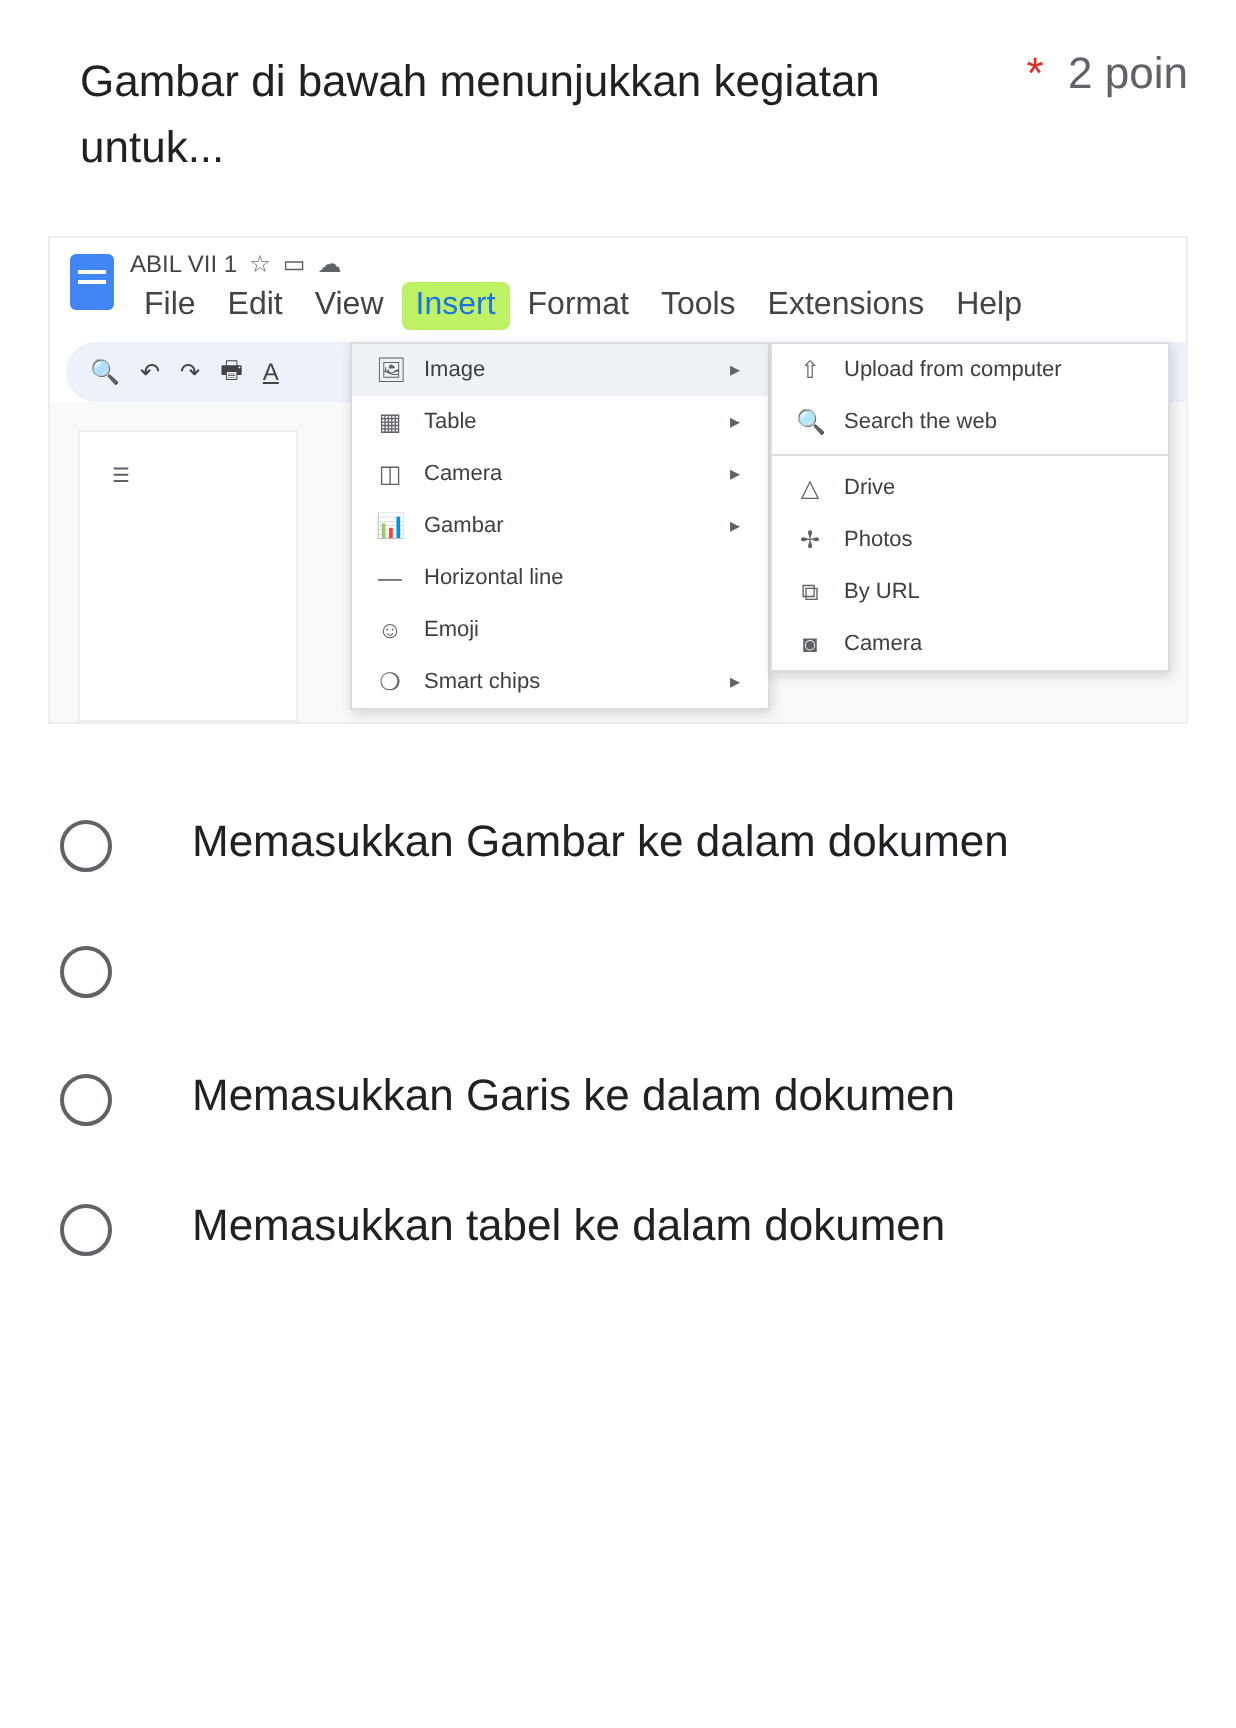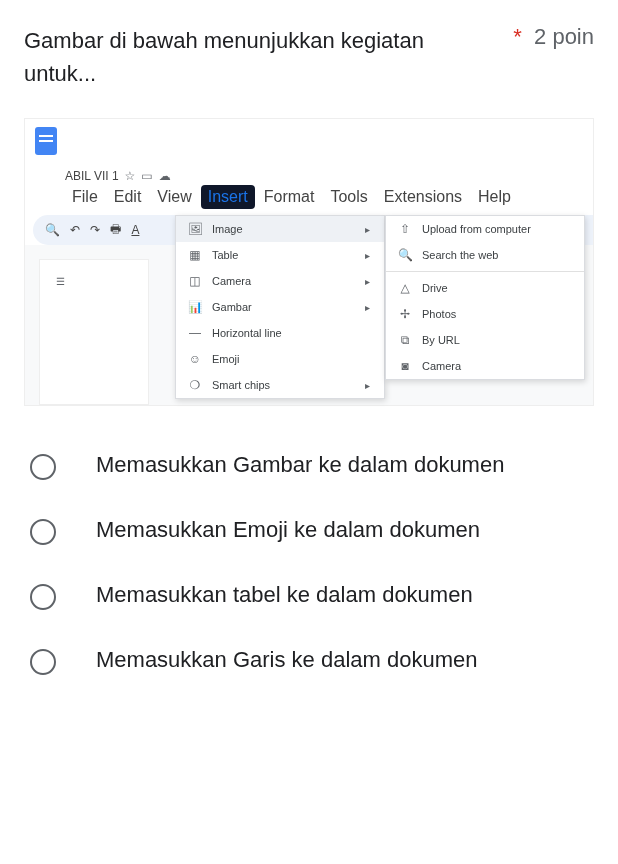--- a/index.html
+++ b/index.html
@@ -8,20 +8,21 @@
       background: #fff;
       width: 618px;
       padding: 24px;
       color: #202124;
     }
     .question-header {
       display: flex;
       justify-content: space-between;
       align-items: flex-start;
       margin-bottom: 28px;
+      margin-left: 16px;
     }
     .question-text {
       font-size: 22px;
       line-height: 1.5;
       color: #202124;
       flex: 1;
       padding-right: 20px;
     }
     .points {
       font-size: 22px;
@@ -62,31 +63,30 @@
     }
     .doc-icon::before { top: 8px; width: 14px; }
     .doc-icon::after { top: 13px; width: 14px; }
     .doc-title-row {
       display: flex;
       align-items: center;
       gap: 6px;
       font-size: 12px;
       color: #444;
       padding-bottom: 2px;
-      margin-top: 44px;
     }
     .title-icons { color: #5f6368; font-size: 12px; display: flex; gap: 4px; }
     .menubar {
       display: flex;
       gap: 2px;
       font-size: 16px;
       color: #444;
     }
     .menubar span { padding: 3px 7px; border-radius: 4px; }
-    .menubar .active { background: #0f172a; color: #1a73e8; }
+    .menubar .active { background: #bef264; color: #1a73e8; }
     .toolbar {
       display: flex;
       align-items: center;
       gap: 10px;
       padding: 6px 12px;
       background: #edf2fa;
       border-radius: 18px 0 0 18px;
       margin: 6px 0 0 8px;
       font-size: 12px;
       color: #444;
@@ -298,23 +298,22 @@
   </div>
 </div>
 
 <div class="options">
   <div class="option">
     <div class="radio"></div>
     <div class="option-text">Memasukkan Gambar ke dalam dokumen</div>
   </div>
   <div class="option">
     <div class="radio"></div>
-    <div class="option-text">Memasukkan Emoji ke dalam dokumen</div>
+  </div>
+  <div class="option">
+    <div class="radio"></div>
+    <div class="option-text">Memasukkan Garis ke dalam dokumen</div>
   </div>
   <div class="option">
     <div class="radio"></div>
     <div class="option-text">Memasukkan tabel ke dalam dokumen</div>
   </div>
-  <div class="option">
-    <div class="radio"></div>
-    <div class="option-text">Memasukkan Garis ke dalam dokumen</div>
-  </div>
 </div>
 
 </body></html>

